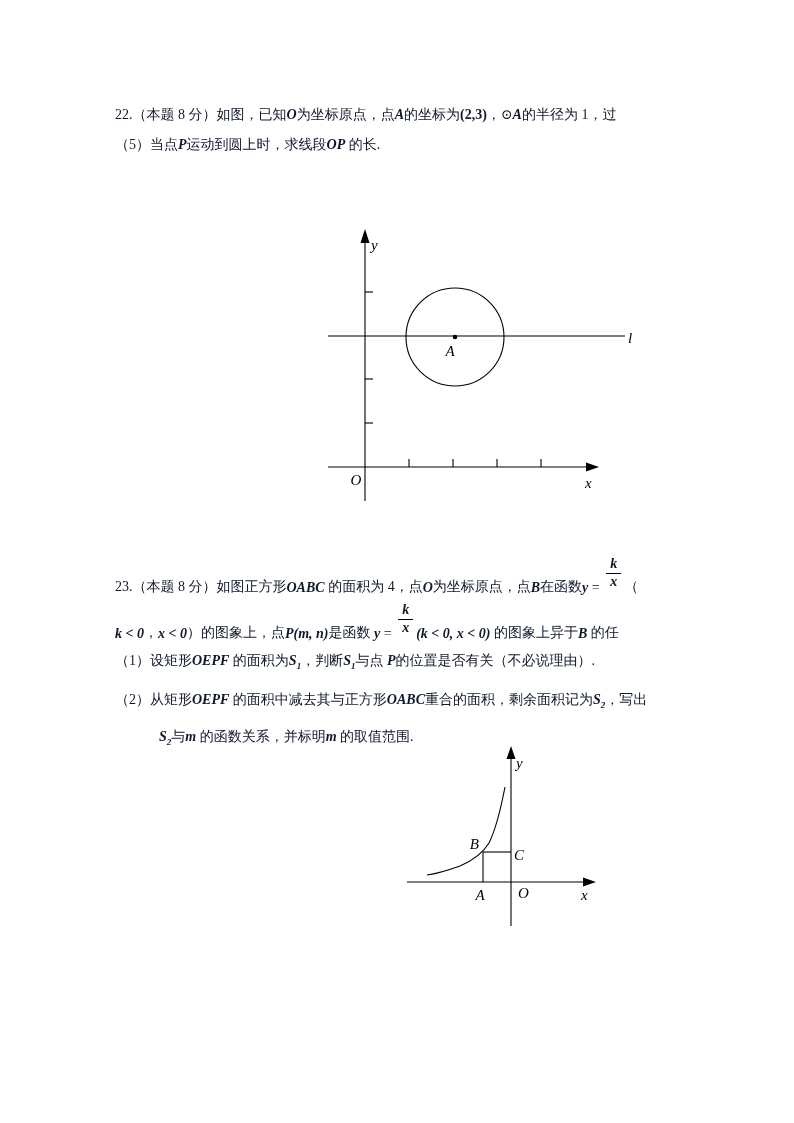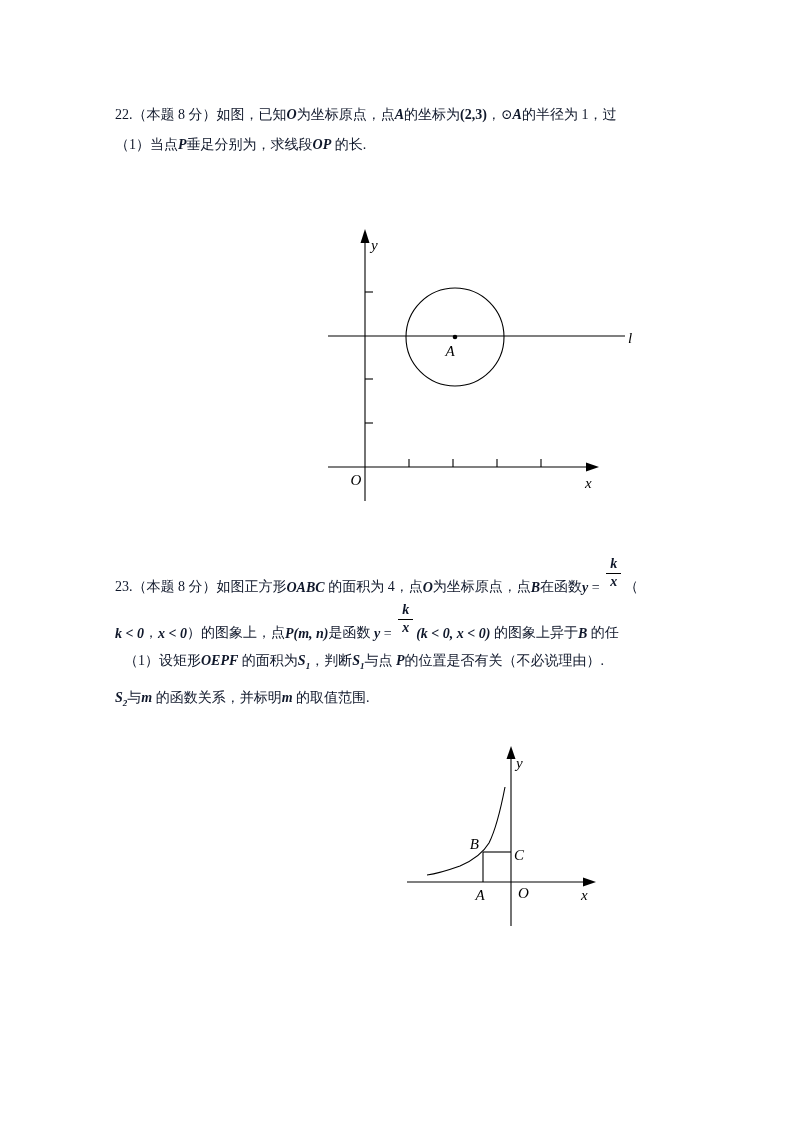--- a/index.html
+++ b/index.html
@@ -10,23 +10,23 @@
     color:#000;
   }
   .page { position:relative; width:794px; height:1123px; background:#ffffff; overflow:hidden; }
 
   .textblock { position:absolute; font-size:14px; color:#0f172a; }
   .pline { line-height:30px; white-space:pre-wrap; }
 
   
   .line-tall { height:46px; display:flex; align-items:flex-end; white-space:pre; }
   .line-norm { line-height:24px; white-space:pre-wrap; }
-  .mt6  { margin-top:7px;margin-left:9px; }
+  .mt6  { margin-top:7px; }
   .mt14 { margin-top:15px; }
-  .mt12 { margin-top:13px; }
+  .mt12 { margin-top:13px;margin-left:44px; }
 
   .var { font-weight:bold; font-style:italic; font-family:"Liberation Serif",serif; }
   .b   { font-weight:bold; font-family:"Liberation Serif",serif; }
   .txt { }
   .var sub { font-size:9px; font-style:italic; vertical-align:-4px; line-height:0; }
 
   .frac {
     display:inline-flex; flex-direction:column; align-items:center;
     font-weight:bold; font-style:italic;
     font-family:"Liberation Serif",serif;
@@ -47,21 +47,21 @@
   .anchor-mid { text-anchor:middle; }
   .anchor-end { text-anchor:end; }
 </style>
 </head>
 <body>
 
 <div class="page">
 
   <div class="textblock" style="left:115px; top:100px; width:580px;">
     <div class="pline"><span class="txt">22.（本题 8 分）如图，已知</span><span class="var">O</span><span class="txt">为坐标原点，点</span><span class="var">A</span><span class="txt">的坐标为</span><span class="b">(2,3)</span><span class="txt">，⊙</span><span class="var">A</span><span class="txt">的半径为 1，过</span></div>
-    <div class="pline"><span class="txt">（1）当点</span><span class="var">P</span><span class="txt">垂足分别为，求线段</span><span class="var">OP</span><span class="txt"> 的长.</span></div>
+    <div class="pline"><span class="txt">（5）当点</span><span class="var">P</span><span class="txt">运动到圆上时，求线段</span><span class="var">OP</span><span class="txt"> 的长.</span></div>
   </div>
 
   <svg class="fig" style="left:298px; top:225px;" width="345" height="285" viewBox="0 0 345 285">
 
     <line x1="67" y1="14" x2="67" y2="276"></line>
     <polygon points="67,4 62.5,18 71.5,18"></polygon>
     <text x="73" y="25">y</text>
 
     <line x1="30" y1="242" x2="293" y2="242"></line>
     <polygon points="301,242 288,237.5 288,246.5"></polygon>
@@ -83,20 +83,21 @@
 
     <circle class="ring" cx="157" cy="112" r="49"></circle>
     <circle class="dot" cx="157" cy="112" r="2.3"></circle>
     <text x="152" y="131" class="anchor-mid">A</text>
   </svg>
 
   <div class="textblock" style="left:115px; top:550px; width:585px;">
     <div class="line-tall"><span class="txt">23.（本题 8 分）如图正方形</span><span class="var">OABC</span><span class="txt"> 的面积为 4，点</span><span class="var">O</span><span class="txt">为坐标原点，点</span><span class="var">B</span><span class="txt">在函数</span><span class="var">y</span><span class="txt"> = </span><span class="frac"><span class="num">k</span><span class="den">x</span></span><span class="txt">（</span></div>
     <div class="line-tall"><span class="var">k &lt; 0</span><span class="txt">，</span><span class="var">x &lt; 0</span><span class="txt">）的图象上，点</span><span class="var">P(m, n)</span><span class="txt">是函数 </span><span class="var">y</span><span class="txt"> = </span><span class="frac"><span class="num">k</span><span class="den">x</span></span><span class="var">(k &lt; 0, x &lt; 0)</span><span class="txt"> 的图象上异于</span><span class="var">B</span><span class="txt"> 的任</span></div>
     <div class="line-norm mt6"><span class="txt">（1）设矩形</span><span class="var">OEPF</span><span class="txt"> 的面积为</span><span class="var">S<sub>1</sub></span><span class="txt">，判断</span><span class="var">S<sub>1</sub></span><span class="txt">与点 </span><span class="var">P</span><span class="txt">的位置是否有关（不必说理由）.</span></div>
+    <div class="line-norm mt14"><span class="txt">（2）从矩形</span><span class="var">OEPF</span><span class="txt"> 的面积中减去其与正方形</span><span class="var">OABC</span><span class="txt">重合的面积，剩余面积记为</span><span class="var">S<sub>2</sub></span><span class="txt">，写出</span></div>
     <div class="line-norm mt12"><span class="var">S<sub>2</sub></span><span class="txt">与</span><span class="var">m</span><span class="txt"> 的函数关系，并标明</span><span class="var">m</span><span class="txt"> 的取值范围.</span></div>
   </div>
 
   <svg class="fig" style="left:393px; top:743px;" width="215" height="185" viewBox="0 0 215 185">
 
     <line x1="118" y1="12" x2="118" y2="183"></line>
     <polygon points="118,3 113.5,16 122.5,16"></polygon>
     <text x="123" y="25">y</text>
 
     <line x1="14" y1="139" x2="196" y2="139"></line>

